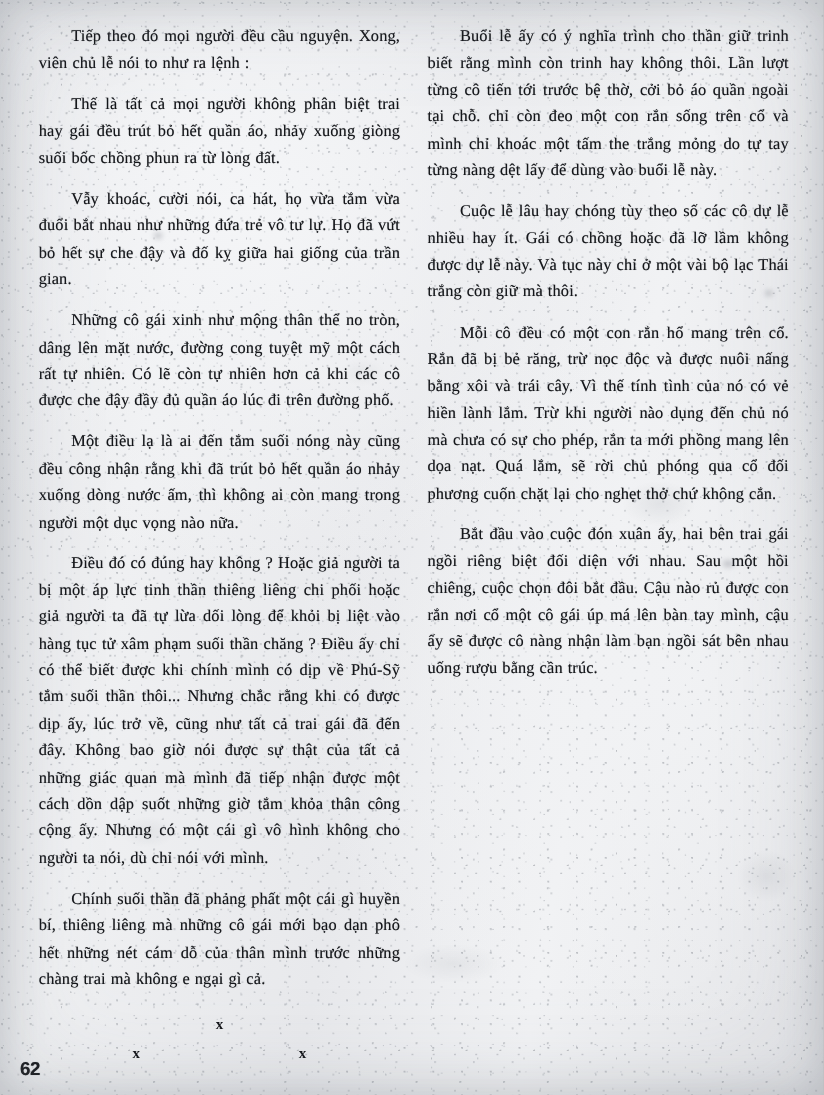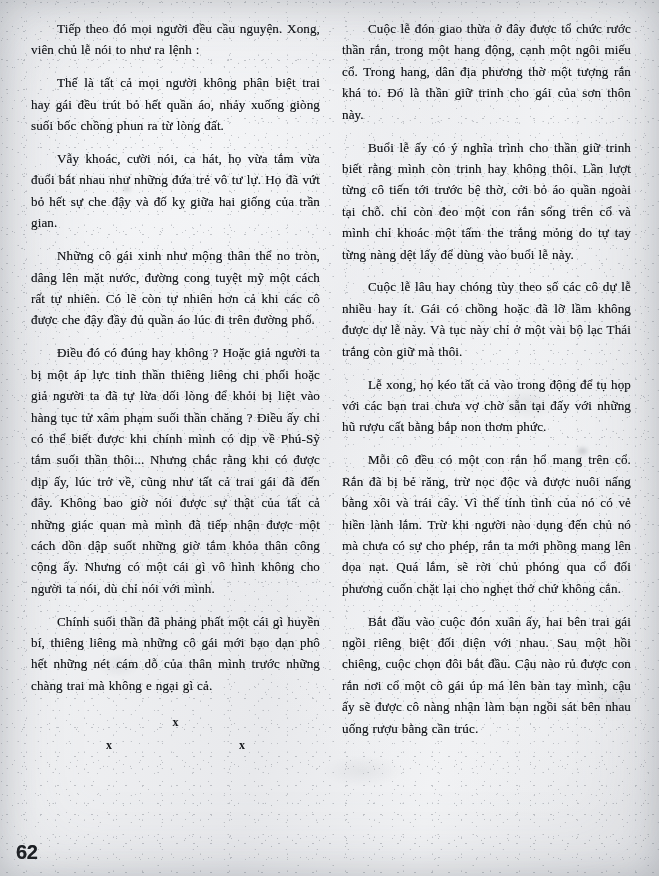--- a/index.html
+++ b/index.html
@@ -103,21 +103,21 @@
     font-size: 12px;
     font-weight: 700;
     margin-top: 11px;
     letter-spacing: 62px;
     padding-left: 62px;
   }
   #page-number {
     position: absolute;
     left: 16px;
     bottom: 12px;
-    font-size: 20px;
+    font-size: 15px;
     font-weight: 700;
     letter-spacing: -.3px;
     font-family: "Liberation Sans", sans-serif;
     text-shadow: 0 0 .6px rgba(20,22,26,.6);
   }
   
   .smudge {
     position: absolute;
     pointer-events: none;
     border-radius: 50%;
@@ -134,37 +134,36 @@
   <div id="paper-grain"></div>
   <div id="paper-blotch"></div>
 
   <div id="columns">
 
     <div class="column">
       <p class="para">Tiếp theo đó mọi người đều cầu nguyện. Xong, viên chủ lễ nói to như ra lệnh :</p>
       <p class="para">Thế là tất cả mọi người không phân biệt trai hay gái đều trút bỏ hết quần áo, nhảy xuống giòng suối bốc chồng phun ra từ lòng đất.</p>
       <p class="para">Vẫy khoác, cười nói, ca hát, họ vừa tắm vừa đuổi bắt nhau như những đứa trẻ vô tư lự. Họ đã vứt bỏ hết sự che đậy và đố kỵ giữa hai giống của trần gian.</p>
       <p class="para">Những cô gái xinh như mộng thân thể no tròn, dâng lên mặt nước, đường cong tuyệt mỹ một cách rất tự nhiên. Có lẽ còn tự nhiên hơn cả khi các cô được che đậy đầy đủ quần áo lúc đi trên đường phố.</p>
+      <p class="para">Một điều lạ là ai đến tắm suối nóng này cũng đều công nhận rằng khi đã trút bỏ hết quần áo nhảy xuống dòng nước ấm, thì không ai còn mang trong người một dục vọng nào nữa.</p>
       <p class="para">Điều đó có đúng hay không ? Hoặc giả người ta bị một áp lực tinh thần thiêng liêng chi phối hoặc giả người ta đã tự lừa dối lòng để khỏi bị liệt vào hàng tục tử xâm phạm suối thần chăng ? Điều ấy chỉ có thể biết được khi chính mình có dịp về Phú-Sỹ tắm suối thần thôi... Nhưng chắc rằng khi có được dịp ấy, lúc trở về, cũng như tất cả trai gái đã đến đây. Không bao giờ nói được sự thật của tất cả những giác quan mà mình đã tiếp nhận được một cách dồn dập suốt những giờ tắm khỏa thân công cộng ấy. Nhưng có một cái gì vô hình không cho người ta nói, dù chỉ nói với mình.</p>
       <p class="para">Chính suối thần đã phảng phất một cái gì huyền bí, thiêng liêng mà những cô gái mới bạo dạn phô hết những nét cám dỗ của thân mình trước những chàng trai mà không e ngại gì cả.</p>
 
       <div class="sep">
         <span class="row-top">x</span>
         <span class="row-bot">x x</span>
       </div>
 
       <div class="smudge" style="left:92px; top:168px; width:7px; height:5px;"></div>
       <div class="smudge" style="left:8px; top:300px; width:5px; height:4px;"></div>
     </div>
 
     <div class="column">
-      <p class="para">Cuộc lễ đón giao thừa ở đây được tổ chức rước thần rắn, trong một hang động, cạnh một ngôi miếu cổ. Trong hang, dân địa phương thờ một tượng rắn khá to. Đó là thần giữ trinh cho gái của sơn thôn này.</p>
       <p class="para">Buổi lễ ấy có ý nghĩa trình cho thần giữ trinh biết rằng mình còn trinh hay không thôi. Lần lượt từng cô tiến tới trước bệ thờ, cởi bỏ áo quần ngoài tại chỗ. chỉ còn đeo một con rắn sống trên cổ và mình chỉ khoác một tấm the trắng mỏng do tự tay từng nàng dệt lấy để dùng vào buổi lễ này.</p>
       <p class="para">Cuộc lễ lâu hay chóng tùy theo số các cô dự lễ nhiều hay ít. Gái có chồng hoặc đã lỡ lầm không được dự lễ này. Và tục này chỉ ở một vài bộ lạc Thái trắng còn giữ mà thôi.</p>
-      <p class="para">Lễ xong, họ kéo tất cả vào trong động để tụ họp với các bạn trai chưa vợ chờ sẵn tại đấy với những hũ rượu cất bằng bắp non thơm phức.</p>
       <p class="para">Mỗi cô đều có một con rắn hổ mang trên cổ. Rắn đã bị bẻ răng, trừ nọc độc và được nuôi nấng bằng xôi và trái cây. Vì thế tính tình của nó có vẻ hiền lành lắm. Trừ khi người nào dụng đến chủ nó mà chưa có sự cho phép, rắn ta mới phồng mang lên dọa nạt. Quá lắm, sẽ rời chủ phóng qua cổ đối phương cuốn chặt lại cho nghẹt thở chứ không cắn.</p>
       <p class="para">Bắt đầu vào cuộc đón xuân ấy, hai bên trai gái ngồi riêng biệt đối diện với nhau. Sau một hồi chiêng, cuộc chọn đôi bắt đầu. Cậu nào rủ được con rắn nơi cổ một cô gái úp má lên bàn tay mình, cậu ấy sẽ được cô nàng nhận làm bạn ngồi sát bên nhau uống rượu bằng cần trúc.</p>
 
       <div class="smudge" style="left:236px; top:430px; width:9px; height:6px;"></div>
       <div class="smudge" style="left:270px; top:214px; width:6px; height:5px;"></div>
     </div>
 
   </div>
 
   <div id="page-number">62</div>

